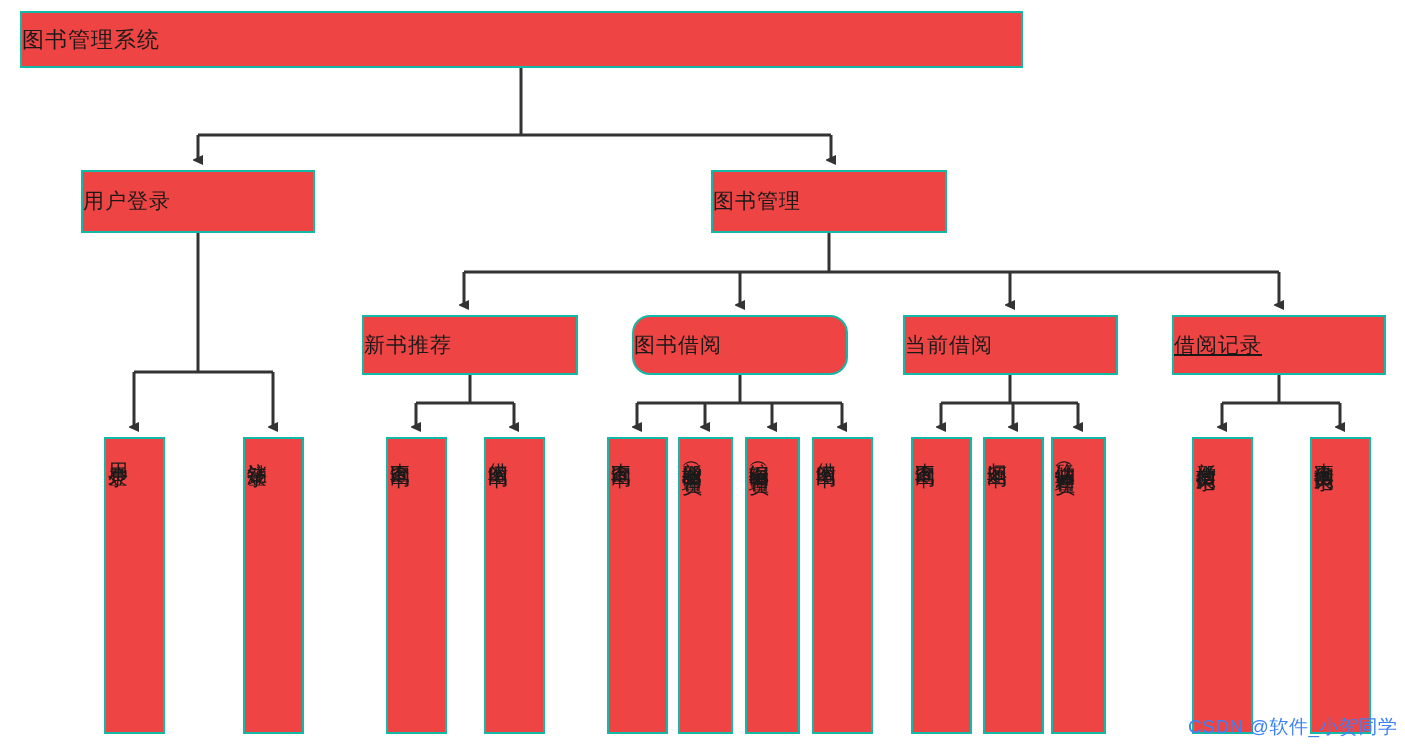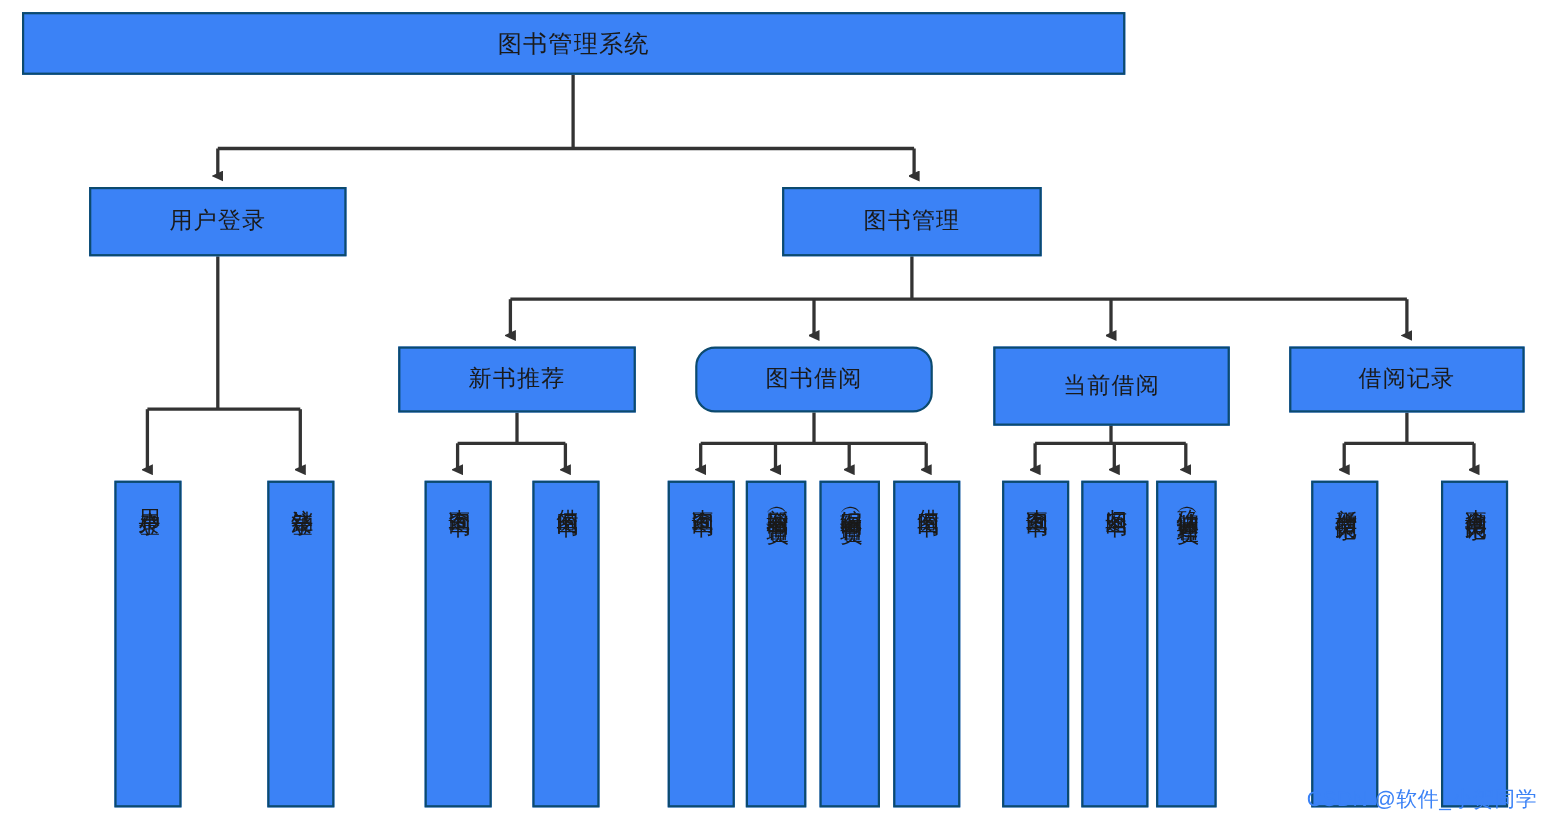--- a/index.html
+++ b/index.html
@@ -23,25 +23,25 @@
     position: absolute;
     left: 0;
     top: 0;
     width: 1405px;
     height: 747px;
     pointer-events: none;
   }
   .node {
     position: absolute;
     box-sizing: border-box;
-    background: #3b82f6;
-    border: 2px solid #0c4a6e;
+    background: #ef4444;
+    border: 2px solid #14b8a6;
     display: flex;
     align-items: center;
-    justify-content: center;
+    justify-content: flex-start;
     text-align: center;
     color: #1a1a1a;
   }
   .node-label {
     font-size: 21px;
     line-height: 1.25;
     letter-spacing: 1px;
     white-space: nowrap;
     color: #1a1a1a;
   }
@@ -134,24 +134,24 @@
   <div class="node" style="left:362px; top:315px; width:216px; height:60px;">
     <span class="node-label">新书推荐</span>
   </div>
 
   <div class="node" style="left:711px; top:170px; width:236px; height:63px;">
     <span class="node-label">图书管理</span>
   </div>
   <div class="node" style="left:632px; top:315px; width:216px; height:60px;border-radius:18px;">
     <span class="node-label">图书借阅</span>
   </div>
-  <div class="node" style="left:903px; top:315px; width:215px; height:72px;">
+  <div class="node" style="left:903px; top:315px; width:215px; height:60px;">
     <span class="node-label">当前借阅</span>
   </div>
-  <div class="node" style="left:1172px; top:315px; width:214px; height:60px;">
+  <div class="node" style="left:1172px; top:315px; width:214px; height:60px;text-decoration:underline;">
     <span class="node-label">借阅记录</span>
   </div>
 
   <div class="node leaf" style="left:104px; top:437px; width:61px; height:297px;">
     <span class="node-label">用户登录</span>
   </div>
   <div class="node leaf" style="left:243px; top:437px; width:61px; height:297px;">
     <span class="node-label">注销登录</span>
   </div>
   <div class="node leaf" style="left:386px; top:437px; width:61px; height:297px;">

